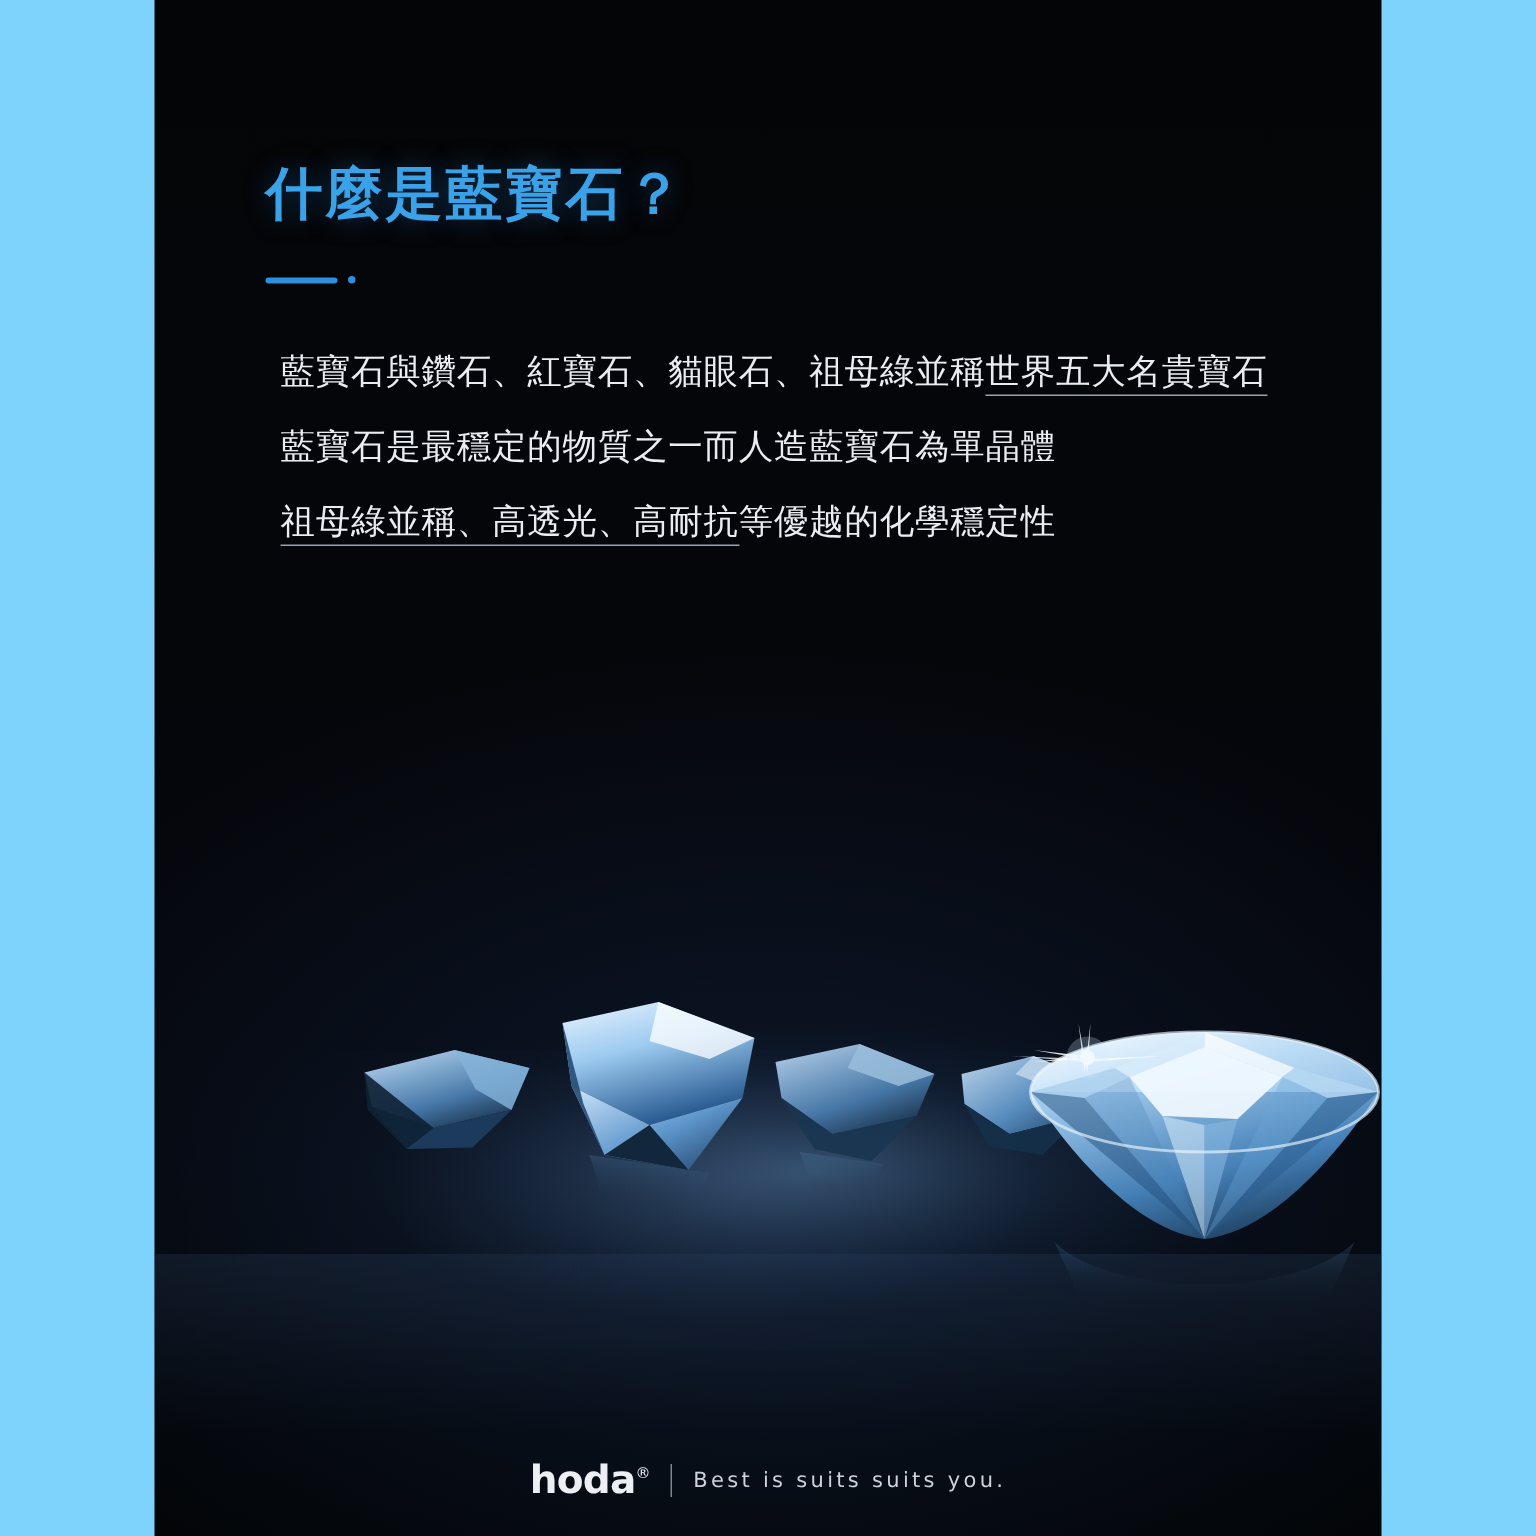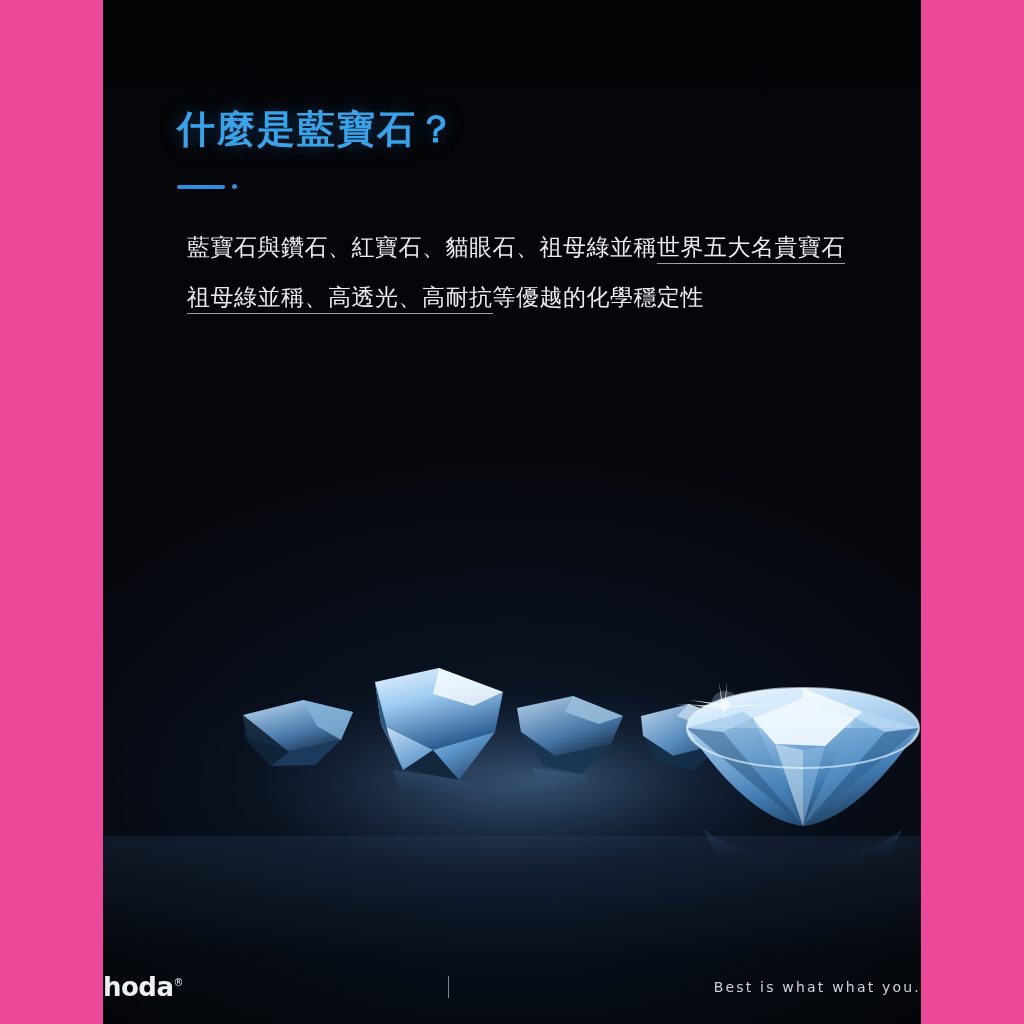--- a/index.html
+++ b/index.html
@@ -11,21 +11,21 @@
     width: 1024px;
     height: 1024px;
     overflow: hidden;
     font-family: "Liberation Sans", sans-serif;
   }
 
   #page {
     position: relative;
     width: 1024px;
     height: 1024px;
-    background: #ec4899;
+    background: #7dd3fc;
   }
 
   
   #poster {
     position: absolute;
     left: 103px;
     top: 0;
     width: 818px;
     height: 1024px;
     background:
@@ -119,21 +119,21 @@
   .gems svg { display: block; }
 
   
   .footer {
     position: absolute;
     left: 0;
     top: 972px;
     width: 818px;
     display: flex;
     align-items: center;
-    justify-content: space-between;
+    justify-content: center;
     gap: 14px;
   }
   .brand {
     color: #eceff3;
     font-size: 26px;
     font-weight: bold;
     letter-spacing: -0.5px;
     font-family: "DejaVu Sans", sans-serif;
     position: relative;
   }
@@ -170,20 +170,23 @@
       <div class="rule-bar"></div>
       <div class="rule-dot"></div>
     </div>
 
     <div class="lines">
 
       <div class="line">
         <span>藍寶石與鑽石、紅寶石、貓眼石、祖母綠並稱</span><span class="u">世界五大名貴寶石</span>
       </div>
 
+      <div class="line">
+        <span>藍寶石是最穩定的物質之一而人造藍寶石為單晶體</span>
+      </div>
 
       <div class="line">
         <span class="u">祖母綠並稱、高透光、高耐抗</span><span>等優越的化學穩定性</span>
       </div>
 
 
     </div>
 
     <div class="gems">
       <svg width="818" height="280" viewBox="0 0 818 280" xmlns="http://www.w3.org/2000/svg" aria-hidden="true">
@@ -287,17 +290,17 @@
           <path d="M600,208 C640,246 760,246 800,208 L780,252 L620,252 Z" fill="url(#refl)"></path>
           <path d="M290,150 L370,162 L356,188 L300,182 Z" fill="url(#refl)"></path>
           <path d="M430,148 L486,156 L474,178 L440,174 Z" fill="url(#refl)"></path>
         </g>
       </svg>
     </div>
 
     <div class="footer">
       <div class="brand"><span>hoda</span><span class="reg">®</span></div>
       <div class="divider"></div>
-      <div class="tagline">Best is what what you.</div>
+      <div class="tagline">Best is suits suits you.</div>
     </div>
 
   </div>
 </div>
 
 </body></html>

